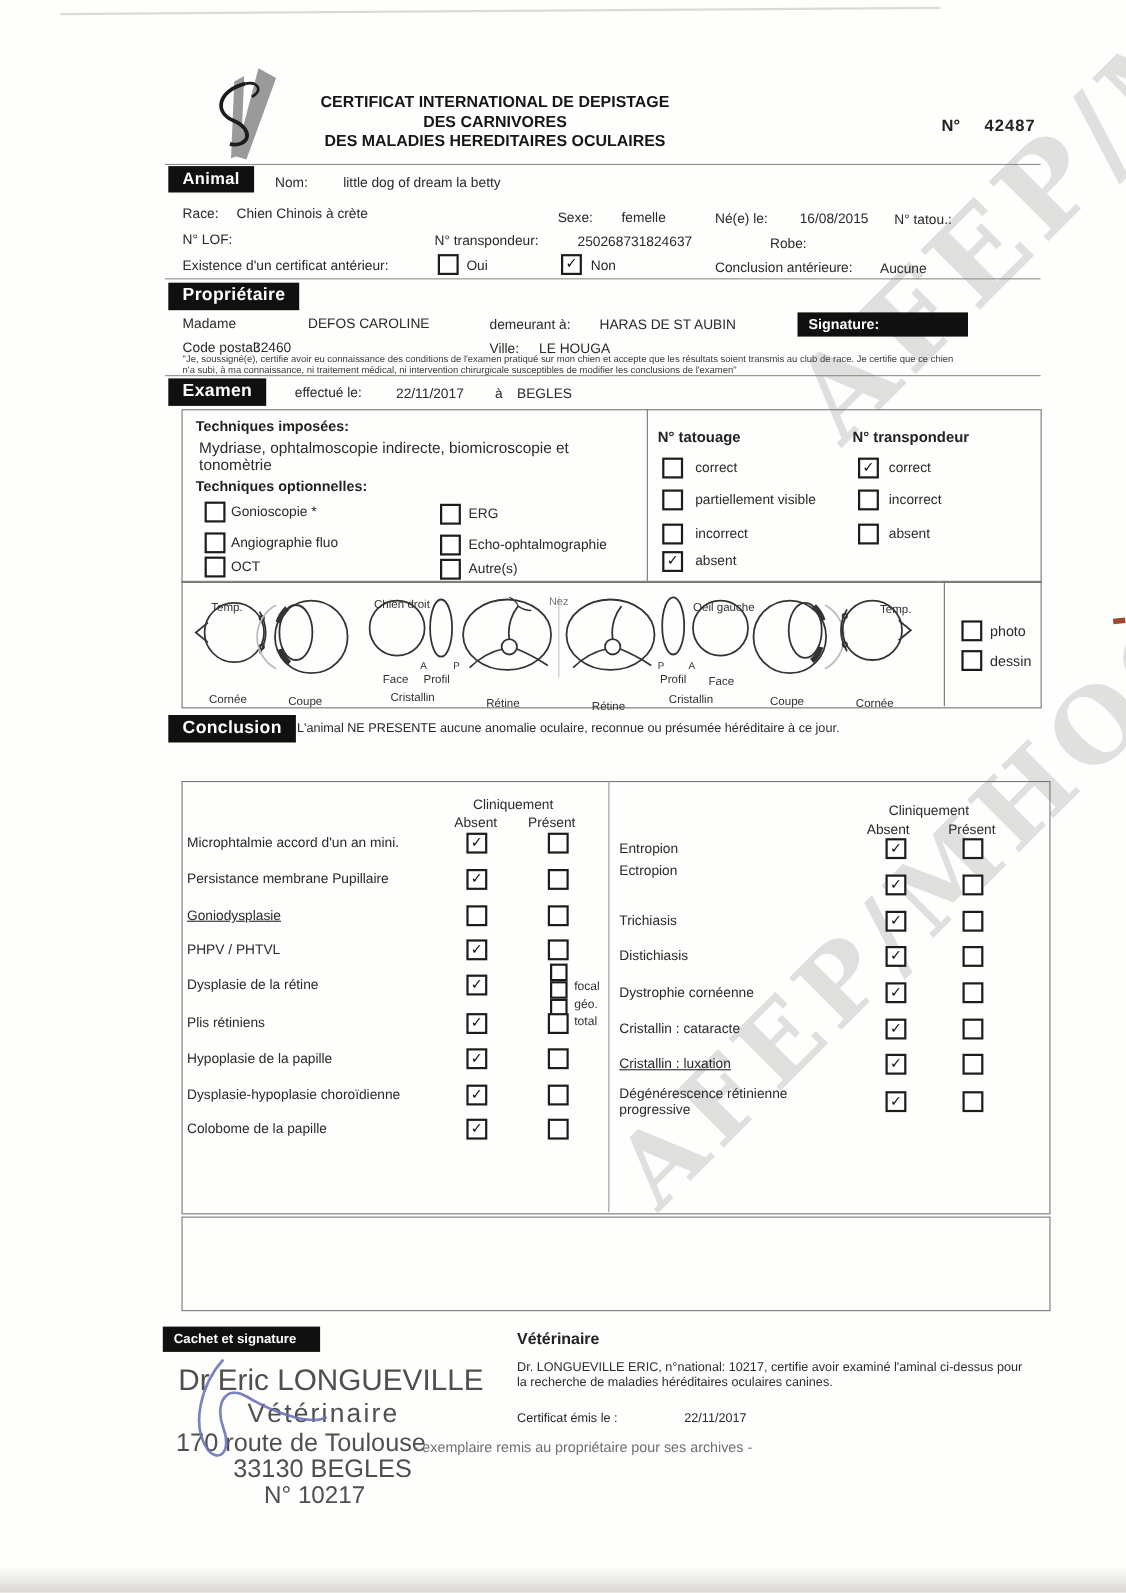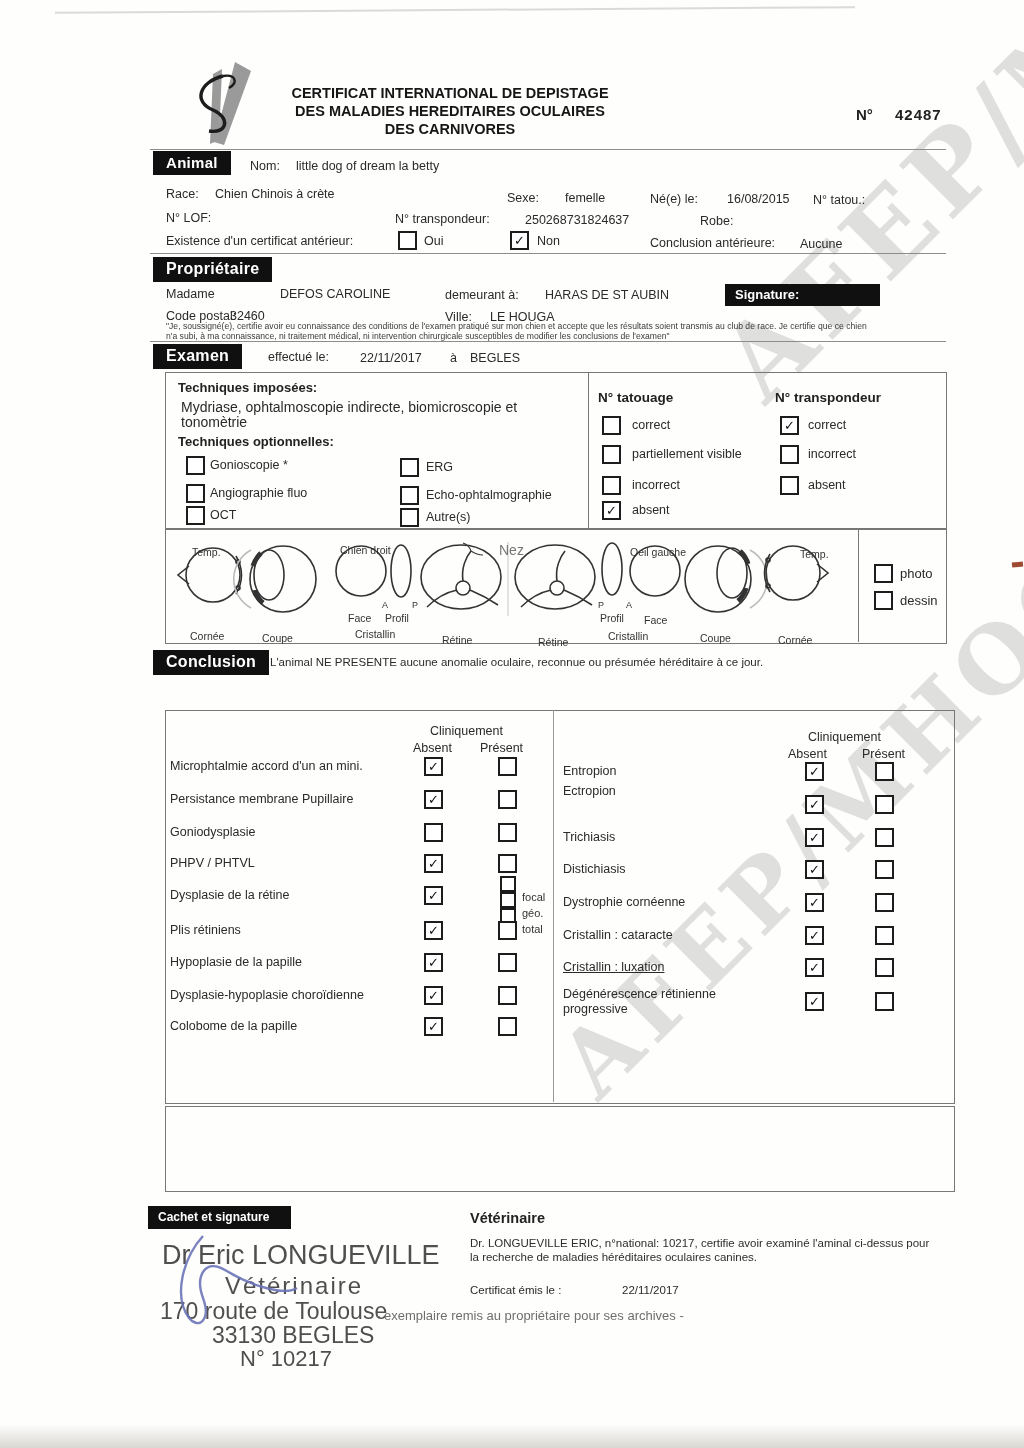--- a/index.html
+++ b/index.html
@@ -36,33 +36,33 @@
 
   <svg class="abs" style="left:183px;top:60px;" width="74" height="88" viewBox="0 0 74 88">
     <polygon points="30,14 39,9 36,80 27,84" fill="#9a9a9a"></polygon>
     <polygon points="52,2 68,11 41,85 31,82" fill="#9a9a9a"></polygon>
     <path d="M40,16 C16,22 10,42 30,50 C48,58 44,74 26,71" fill="none" stroke="#1c1c1c" stroke-width="3.4"></path>
     <path d="M40,16 C52,14 56,22 46,28" fill="none" stroke="#1c1c1c" stroke-width="2.4"></path>
   </svg>
 
   <div class="abs" style="left:270px;top:84px;width:360px;text-align:center;font-weight:bold;font-size:14.5px;line-height:18px;color:#161616;">
     <div>CERTIFICAT INTERNATIONAL DE DEPISTAGE</div>
+    <div>DES CARNIVORES</div>
     <div>DES MALADIES HEREDITAIRES OCULAIRES</div>
-    <div>DES CARNIVORES</div>
   </div>
 
 
   <span class="abs b" style="left:856px;top:106px;font-size:15px;">N°</span>
   <span class="abs b" style="left:895px;top:106px;font-size:15px;letter-spacing:1px;">42487</span>
 
   <div class="abs hr" style="left:150px;top:149px;width:796px;"></div>
 
   <span class="abs sec" style="left:153px;top:151px;">Animal</span>
   <span class="abs lbl" style="left:250px;top:159px;">Nom:</span>
-  <span class="abs lbl" style="left:296px;top:159px;">little dog of dream la betty</span>
+  <span class="abs lbl" style="left:312px;top:159px;">little dog of dream la betty</span>
 
   <span class="abs lbl" style="left:166px;top:187px;">Race:</span>
   <span class="abs lbl" style="left:215px;top:187px;">Chien Chinois à crète</span>
   <span class="abs lbl" style="left:507px;top:191px;">Sexe:</span>
   <span class="abs lbl" style="left:565px;top:191px;">femelle</span>
   <span class="abs lbl" style="left:650px;top:192px;">Né(e) le:</span>
   <span class="abs lbl" style="left:727px;top:192px;">16/08/2015</span>
   <span class="abs lbl" style="left:813px;top:193px;">N° tatou.:</span>
 
   <span class="abs lbl" style="left:166px;top:211px;">N° LOF:</span>
@@ -187,21 +187,21 @@
 
     <circle cx="628" cy="45" r="27"></circle>
     <path d="M652,36 L663,45 L652,54"></path>
     <circle cx="603" cy="32" r="2"></circle>
       <circle cx="603" cy="58" r="2"></circle>
     <path d="M605,26 Q594,45 605,64"></path>
   </svg>
 
   <span class="abs sm" style="left:192px;top:532px;">Temp.</span>
   <span class="abs sm" style="left:340px;top:530px;">Chien droit</span>
-  <span class="abs sm" style="left:499px;top:528px;font-size:14px;color:#777;">Nez</span>
+  <span class="abs sm" style="left:499px;top:528px;font-size:10px;color:#777;">Nez</span>
   <span class="abs sm" style="left:630px;top:532px;">Oeil gauche</span>
   <span class="abs sm" style="left:800px;top:534px;">Temp.</span>
 
   <span class="abs sm" style="left:382px;top:586px;font-size:9px;">A</span>
   <span class="abs sm" style="left:412px;top:586px;font-size:9px;">P</span>
   <span class="abs sm" style="left:348px;top:598px;">Face</span>
   <span class="abs sm" style="left:385px;top:598px;">Profil</span>
   <span class="abs sm" style="left:355px;top:614px;">Cristallin</span>
   <span class="abs sm" style="left:190px;top:616px;">Cornée</span>
   <span class="abs sm" style="left:262px;top:618px;">Coupe</span>
@@ -232,21 +232,21 @@
   <span class="abs lbl" style="left:480px;top:741px;">Présent</span>
 
   <span class="abs lbl" style="left:170px;top:759px;">Microphtalmie accord d'un an mini.</span>
   <span class="abs cb" style="left:424px;top:757px;">✓</span>
   <span class="abs cb" style="left:498px;top:757px;"></span>
 
   <span class="abs lbl" style="left:170px;top:792px;">Persistance membrane Pupillaire</span>
   <span class="abs cb" style="left:424px;top:790px;">✓</span>
   <span class="abs cb" style="left:498px;top:790px;"></span>
 
-  <span class="abs lbl" style="left:170px;top:825px;">Goniodysplasie</span>
+  <span class="abs lbl" style="left:170px;top:825px;text-decoration:underline;">Goniodysplasie</span>
   <span class="abs cb" style="left:424px;top:823px;"></span>
   <span class="abs cb" style="left:498px;top:823px;"></span>
 
   <span class="abs lbl" style="left:170px;top:856px;">PHPV / PHTVL</span>
   <span class="abs cb" style="left:424px;top:854px;">✓</span>
   <span class="abs cb" style="left:498px;top:854px;"></span>
 
   <span class="abs lbl" style="left:170px;top:888px;">Dysplasie de la rétine</span>
   <span class="abs cb" style="left:424px;top:886px;">✓</span>
   <span class="abs cbsm" style="left:500px;top:876px;"></span>

